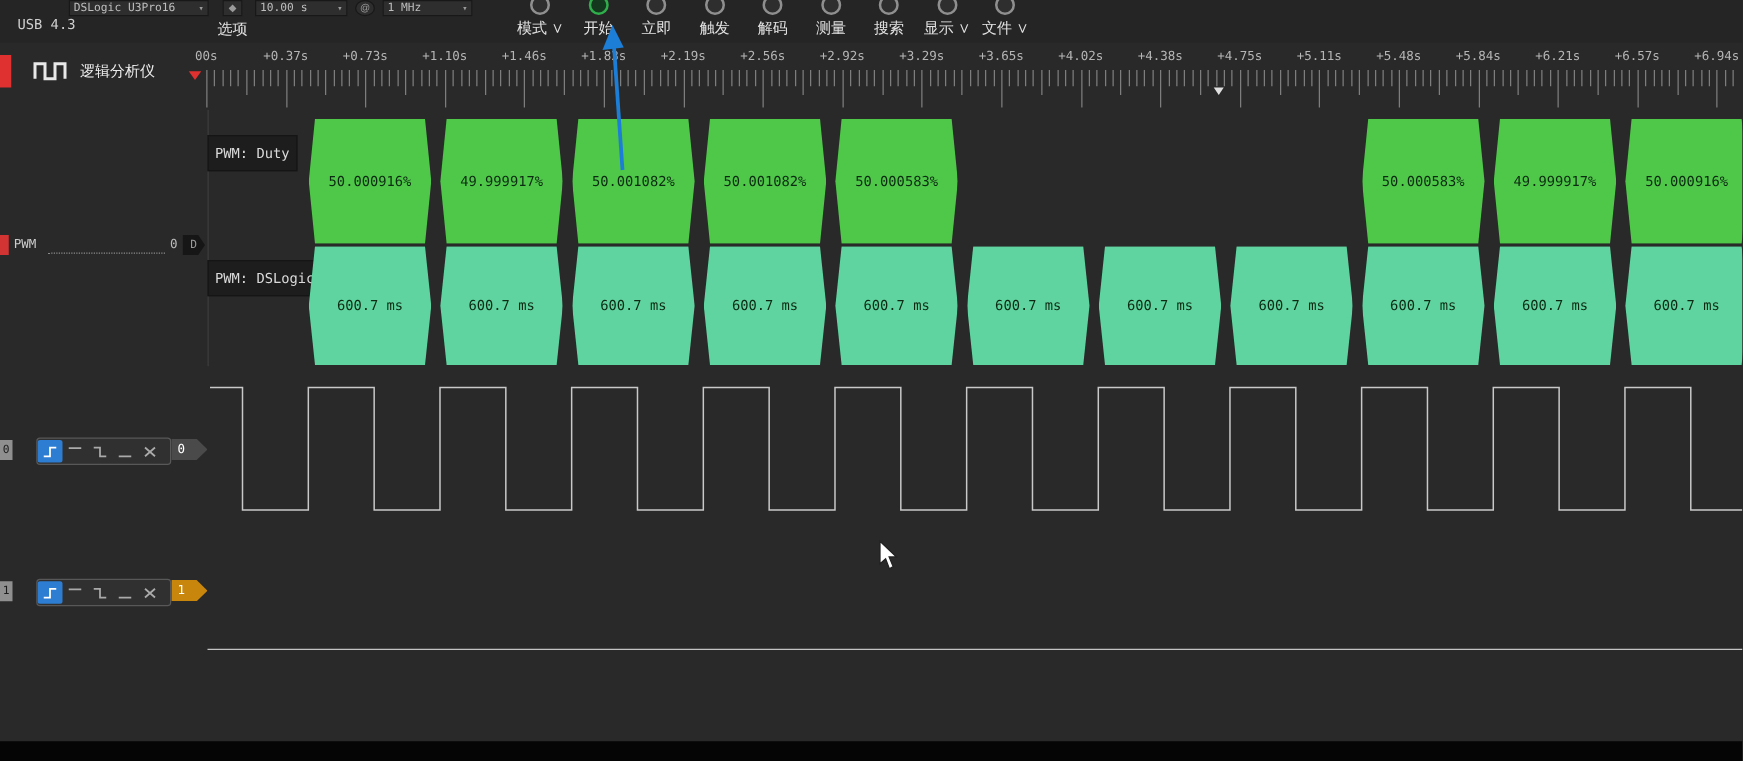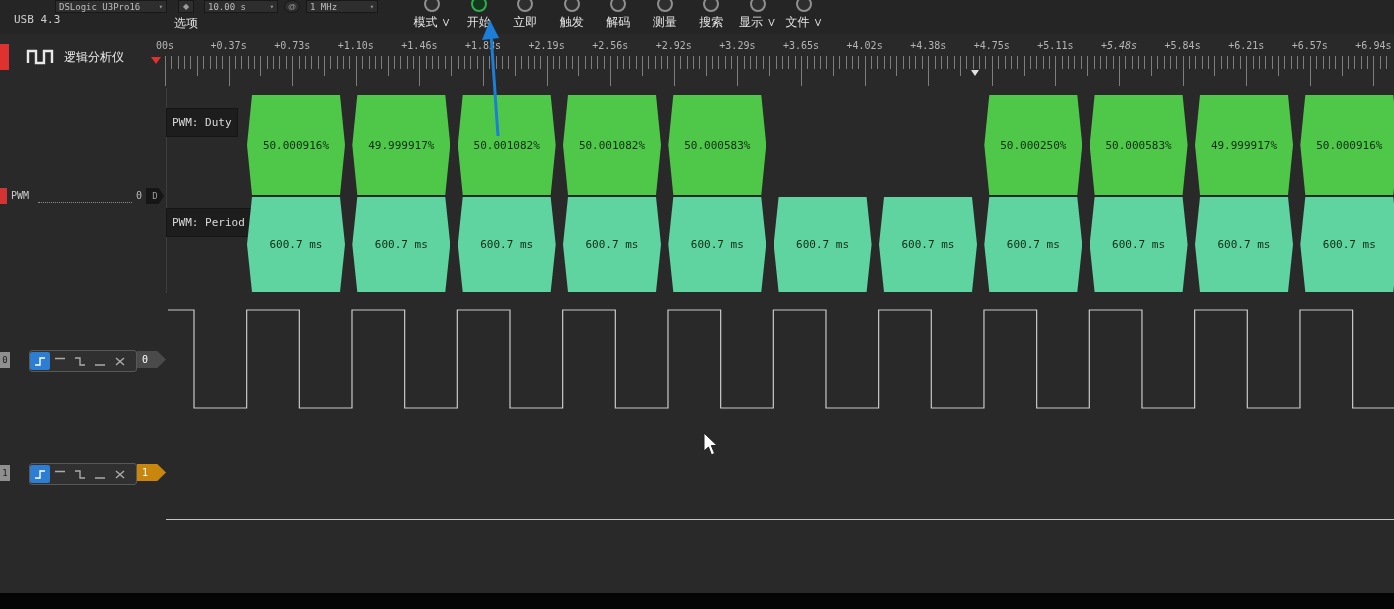--- a/index.html
+++ b/index.html
@@ -210,21 +210,21 @@
       <span class="rlabel" style="left: 326px;">+1.83s</span>
       <span class="rlabel" style="left: 389.6px;">+2.19s</span>
       <span class="rlabel" style="left: 453.2px;">+2.56s</span>
       <span class="rlabel" style="left: 516.8px;">+2.92s</span>
       <span class="rlabel" style="left: 580.4px;">+3.29s</span>
       <span class="rlabel" style="left: 644px;">+3.65s</span>
       <span class="rlabel" style="left: 707.6px;">+4.02s</span>
       <span class="rlabel" style="left: 771.2px;">+4.38s</span>
       <span class="rlabel" style="left: 834.8px;">+4.75s</span>
       <span class="rlabel" style="left: 898.4px;">+5.11s</span>
-      <span class="rlabel" style="left: 962px; font-style: italic;">+5.48s</span>
+      <span class="rlabel" style="left: 962px;">+5.48s</span>
       <span class="rlabel" style="left: 1025.6px;">+5.84s</span>
       <span class="rlabel" style="left: 1089.2px;">+6.21s</span>
       <span class="rlabel" style="left: 1152.8px;">+6.57s</span>
       <span class="rlabel" style="left: 1216.4px;">+6.94s</span>
       <i class="tick major" style="left: 8px;"></i>
       <i class="tick minor" style="left: 14.36px;"></i>
       <i class="tick minor" style="left: 20.72px;"></i>
       <i class="tick minor" style="left: 27.08px;"></i>
       <i class="tick minor" style="left: 33.44px;"></i>
       <i class="tick mid" style="left: 39.8px;"></i>
@@ -413,40 +413,37 @@
       <i class="tick minor" style="left: 1203.68px;"></i>
       <i class="tick minor" style="left: 1210.04px;"></i>
       <i class="tick major" style="left: 1216.4px;"></i>
       <i class="tick minor" style="left: 1222.76px;"></i>
       <i class="tick minor" style="left: 1229.12px;"></i>
     </div>
   <div id="trigger-marker"></div>
   <div id="vline"></div>
 
   <div class="rowlabel" style="left:166px;top:108px;height:27px">PWM: Duty</div>
-  <div class="rowlabel" style="left:166px;top:208px;height:27px">PWM: Period</div>
+  <div class="rowlabel" style="left:166px;top:208px;height:27px">PWM: DSLogic</div>
 
   <div id="duty-row">
       <div class="blk" style="left: 81px; width: 98px; background: rgb(79, 200, 74);">
         <span>50.000916%</span>
       </div>
       <div class="blk" style="left: 186.3px; width: 98px; background: rgb(79, 200, 74);">
         <span>49.999917%</span>
       </div>
       <div class="blk" style="left: 291.7px; width: 98px; background: rgb(79, 200, 74);">
         <span>50.001082%</span>
       </div>
       <div class="blk" style="left: 397px; width: 98px; background: rgb(79, 200, 74);">
         <span>50.001082%</span>
       </div>
       <div class="blk" style="left: 502.3px; width: 98px; background: rgb(79, 200, 74);">
         <span>50.000583%</span>
-      </div>
-      <div class="blk" style="left: 818.3px; width: 98px; background: rgb(79, 200, 74);">
-        <span>50.000250%</span>
       </div>
       <div class="blk" style="left: 923.6px; width: 98px; background: rgb(79, 200, 74);">
         <span>50.000583%</span>
       </div>
       <div class="blk" style="left: 1029px; width: 98px; background: rgb(79, 200, 74);">
         <span>49.999917%</span>
       </div>
       <div class="blk" style="left: 1134.3px; width: 98px; background: rgb(79, 200, 74);">
         <span>50.000916%</span>
       </div>

